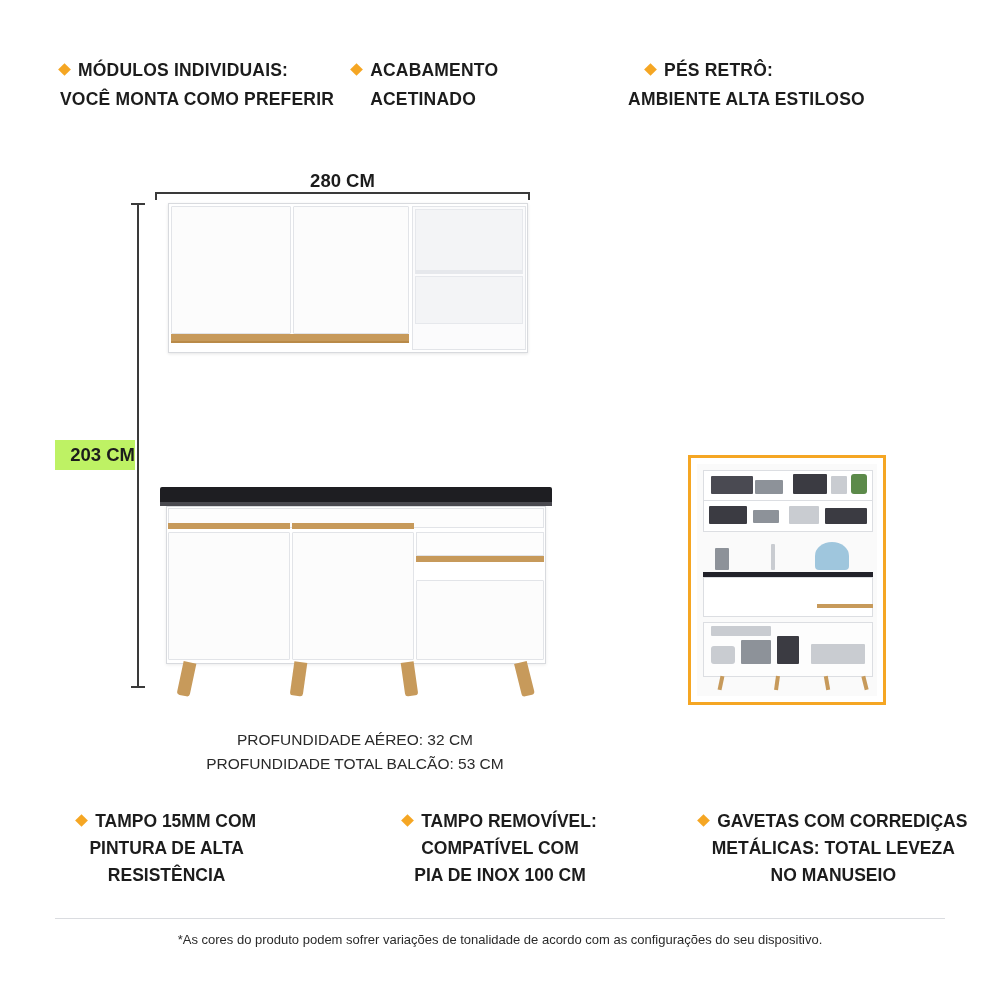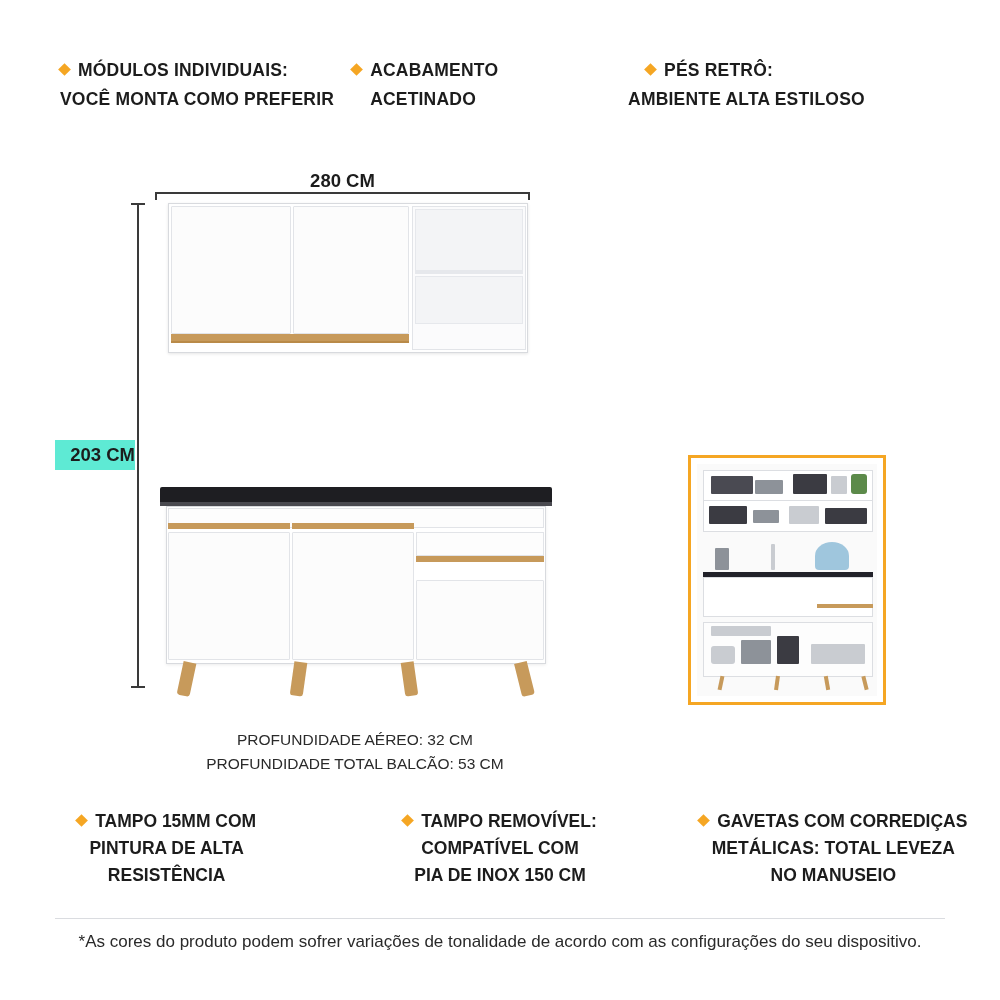--- a/index.html
+++ b/index.html
@@ -40,21 +40,21 @@
     position:absolute;left:155px;top:170px;width:375px;text-align:center;
     font-size:18.5px;font-weight:bold;background:#fff;
   }
   .dim-left-line{
     position:absolute;left:137px;top:203px;width:2px;height:485px;background:#3a3a3a;
   }
   .dim-left-tick-t{position:absolute;left:131px;top:203px;width:14px;height:2px;background:#3a3a3a;}
   .dim-left-tick-b{position:absolute;left:131px;top:686px;width:14px;height:2px;background:#3a3a3a;}
   .dim-left-label{
     position:absolute;left:55px;top:440px;width:80px;text-align:right;
-    font-size:18.5px;font-weight:bold;background:#5eead4;padding:4px 0;
+    font-size:18.5px;font-weight:bold;background:#bef264;padding:4px 0;
   }
 
   
   .upper{
     position:absolute;left:168px;top:203px;width:360px;height:150px;
     background:#ffffff;border:1px solid #d8dade;box-sizing:border-box;
     box-shadow:0 1px 3px rgba(0,0,0,.10);
   }
   .up-door{
     position:absolute;top:2px;height:128px;background:#fcfcfc;
@@ -144,21 +144,21 @@
 
   
   .bottom-row{position:absolute;top:808px;left:0;width:1000px;display:flex;}
   .bfeature{flex:1;text-align:center;padding:0 6px;}
   .bfeature div{font-size:17.5px;font-weight:bold;line-height:27px;white-space:nowrap;}
 
   
   .divider{position:absolute;left:55px;top:918px;width:890px;height:1px;background:#dadce0;}
   .disclaimer{
     position:absolute;left:0;top:932px;width:1000px;text-align:center;
-    font-size:17px;color:#2a2a2a;
+    font-size:13px;color:#2a2a2a;
   }
 </style>
 </head>
 <body>
 
 <div class="page">
 
   <div class="feature-row">
     <div class="feature f1">
       <div class="line1"><span class="diamond"></span><span>MÓDULOS INDIVIDUAIS:</span></div>
@@ -253,21 +253,21 @@
 
   <div class="bottom-row">
     <div class="bfeature">
       <div><span class="diamond"></span><span>TAMPO 15MM COM</span></div>
       <div>PINTURA DE ALTA</div>
       <div>RESISTÊNCIA</div>
     </div>
     <div class="bfeature">
       <div><span class="diamond"></span><span>TAMPO REMOVÍVEL:</span></div>
       <div>COMPATÍVEL COM</div>
-      <div>PIA DE INOX 150 CM</div>
+      <div>PIA DE INOX 100 CM</div>
     </div>
     <div class="bfeature">
       <div><span class="diamond"></span><span>GAVETAS COM CORREDIÇAS</span></div>
       <div>METÁLICAS: TOTAL LEVEZA</div>
       <div>NO MANUSEIO</div>
     </div>
   </div>
 
   <div class="divider"></div>
   <div class="disclaimer">*As cores do produto podem sofrer variações de tonalidade de acordo com as configurações do seu dispositivo.</div>

